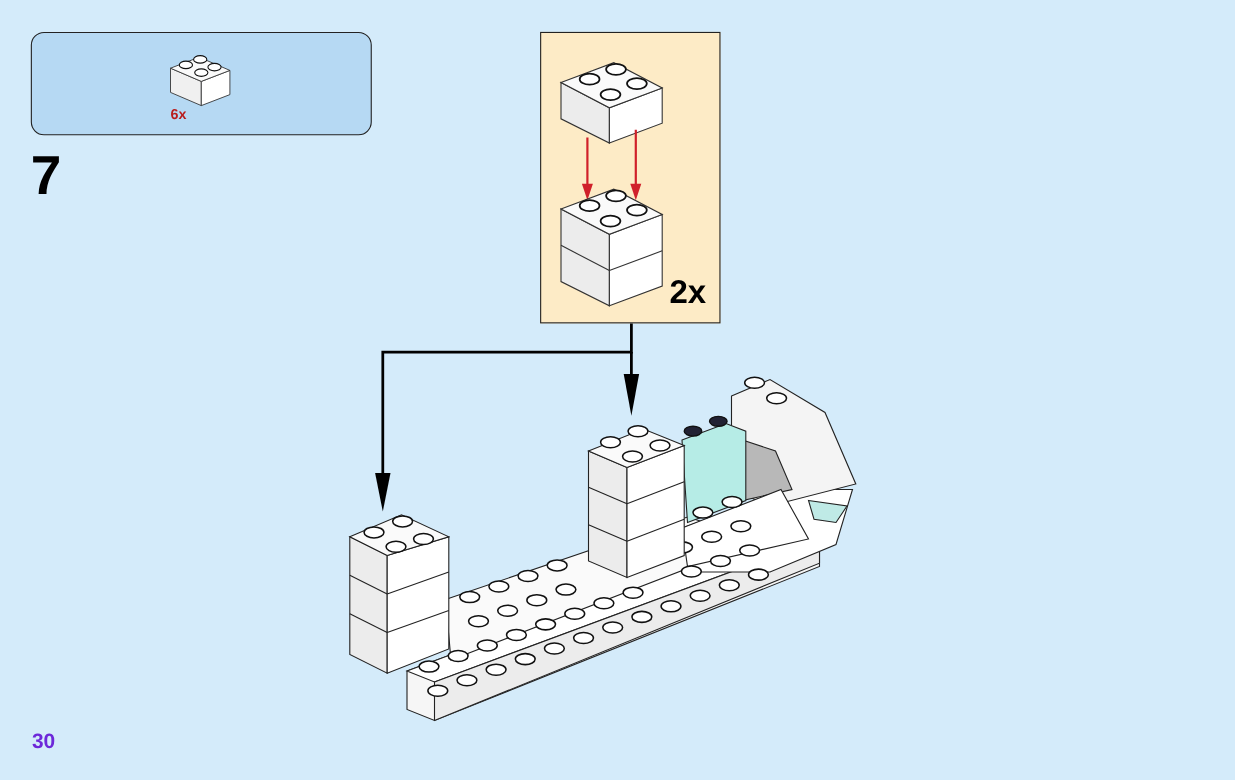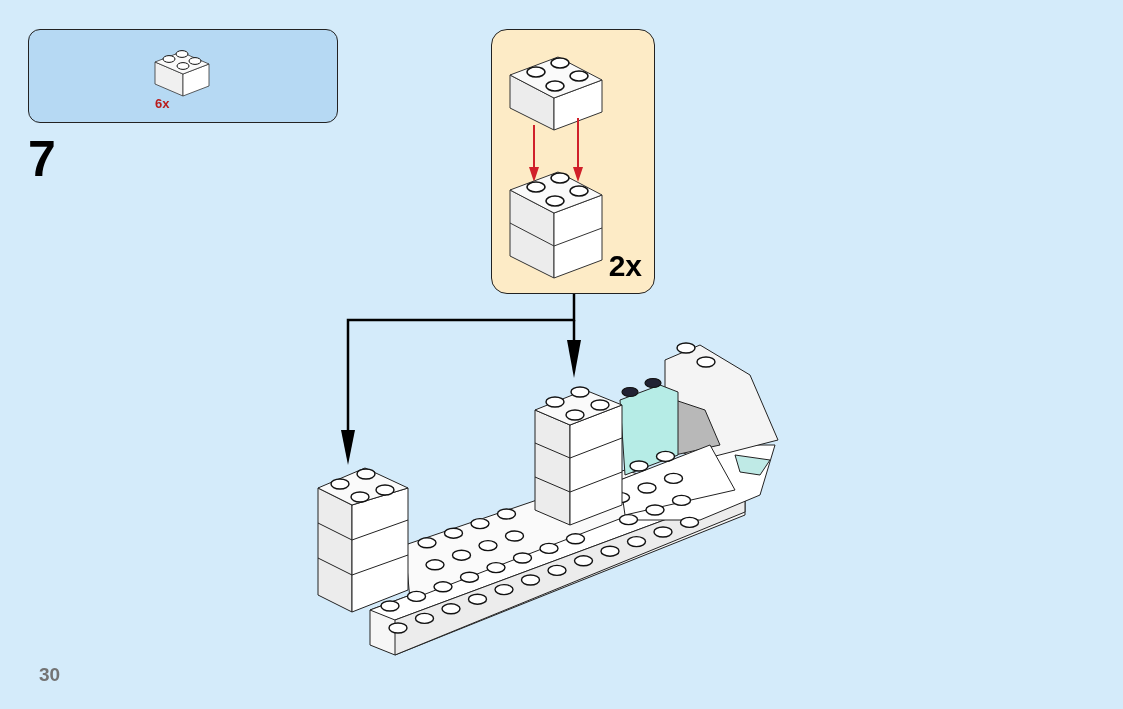--- a/index.html
+++ b/index.html
@@ -1,22 +1,22 @@
 <!DOCTYPE html>
 <html><head>
 <meta charset="utf-8">
 <style>
   html, body { margin:0; padding:0; }
   body { width:1123px; height:709px; background:#d4ebfa; position:relative; overflow:hidden; font-family:"Liberation Sans", sans-serif; }
   .parts-box { position:absolute; left:28px; top:29px; width:310px; height:94px; background:#b6d9f3; border:1.5px solid #222; border-radius:12px; box-sizing:border-box; }
   .parts-qty { position:absolute; left:126px; top:66px; font-size:13px; font-weight:bold; color:#b91c1c; }
   .step-num { position:absolute; left:28px; top:134px; font-size:50px; font-weight:bold; color:#000; line-height:1; }
-  .sub-box { position:absolute; left:491px; top:29px; width:164px; height:265px; background:#fdebc6; border:1.5px solid #222; border-radius:16px; box-sizing:border-box; }
+  .sub-box { position:absolute; left:491px; top:29px; width:164px; height:265px; background:#fdebc6; border:1.5px solid #222; border-radius:0; box-sizing:border-box; }
   .sub-qty { position:absolute; right:12px; bottom:10px; font-size:30px; font-weight:bold; color:#000; }
-  .page-num { position:absolute; left:39px; top:664px; font-size:19px; font-weight:bold; color:#737373;text-align:center; }
+  .page-num { position:absolute; left:29px; top:664px; font-size:19px; font-weight:bold; color:#6d28d9;text-align:center; }
   svg.layer { position:absolute; left:0; top:0; }
 </style>
 </head>
 <body>
 
 <div class="parts-box">
   <svg width="70" height="60" style="position:absolute;left:118px;top:8px;" viewBox="0 0 70 60">
     <polygon points="8,24 36,36 36,58 8,46" fill="#f0f0f0" stroke="#333" stroke-width="0.8"></polygon>
     <polygon points="36,36 62,26 62,48 36,58" fill="#ffffff" stroke="#333" stroke-width="0.8"></polygon>
     <polygon points="8,24 34,14 62,26 36,36" fill="#fafafa" stroke="#333" stroke-width="0.8"></polygon>

